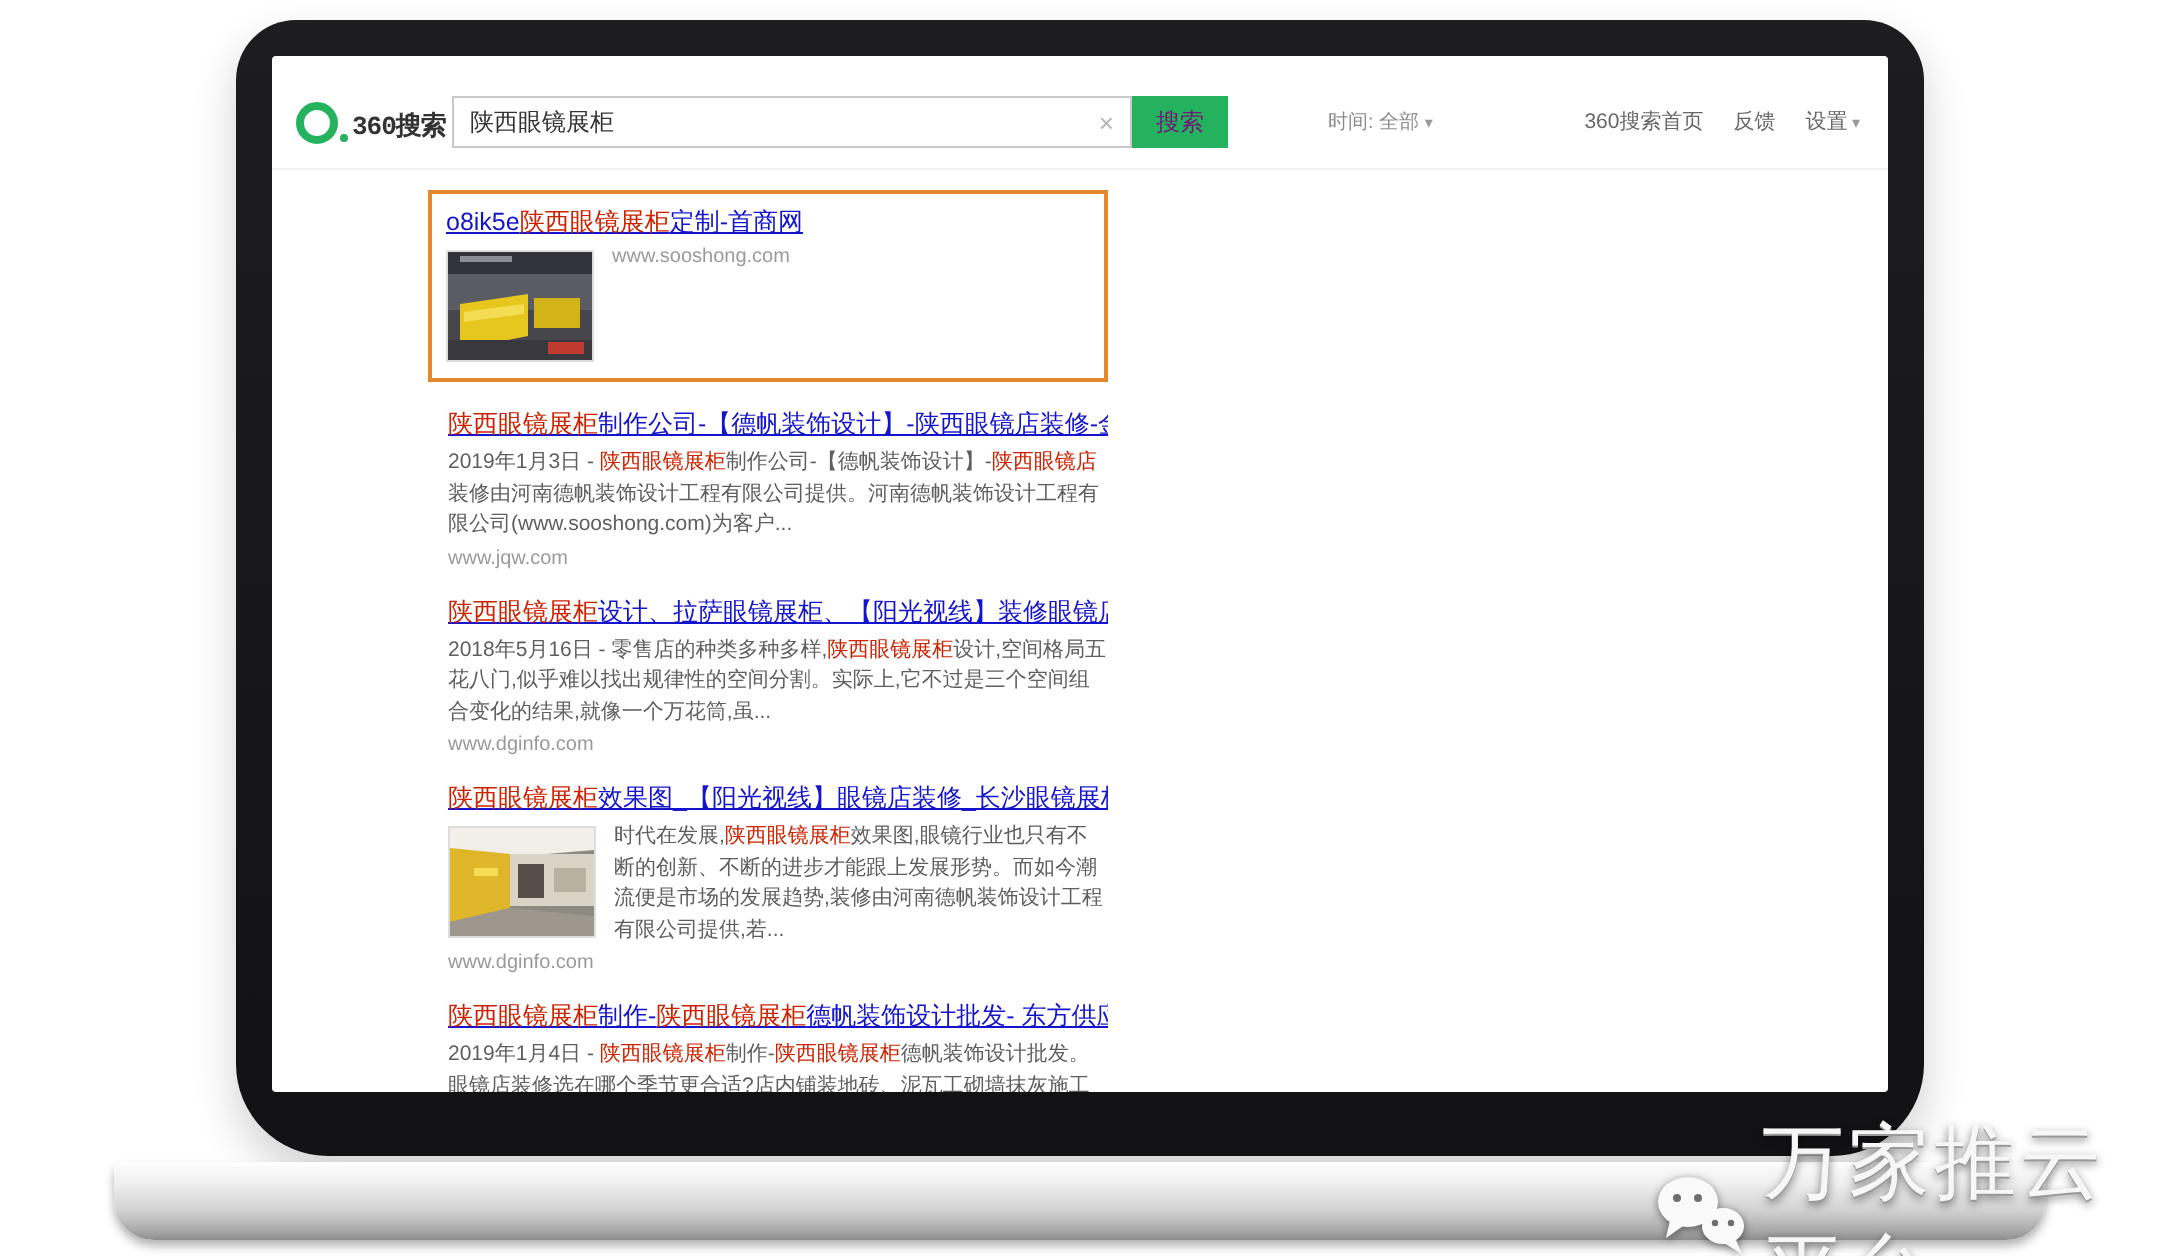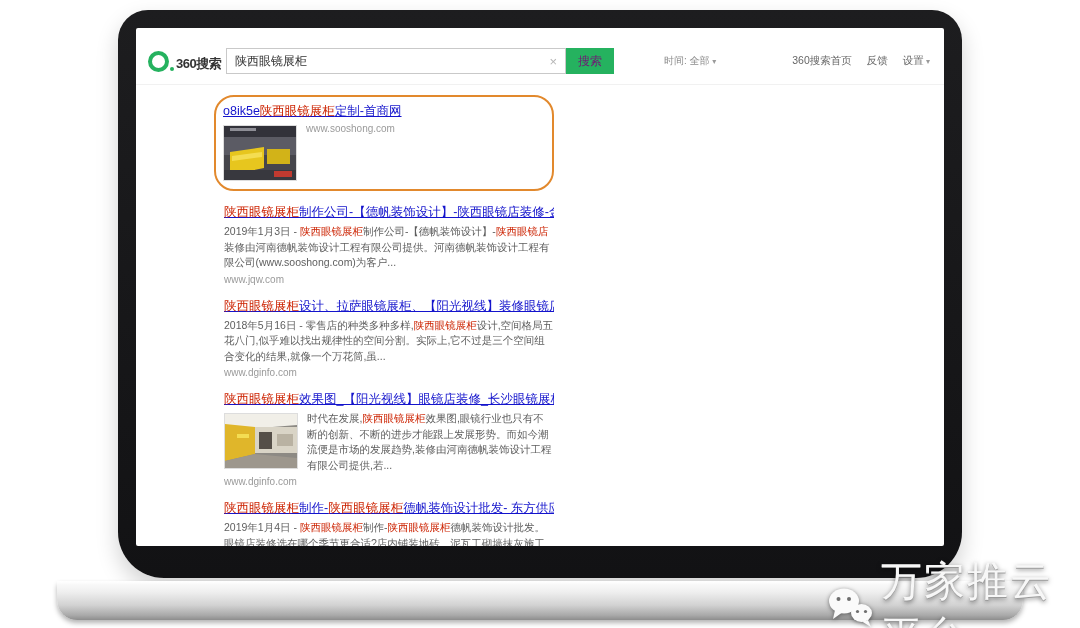--- a/index.html
+++ b/index.html
@@ -13,38 +13,38 @@
   .screen{position:absolute;left:18px;top:18px;right:18px;bottom:32px;background:#fff;
           border-radius:2px;overflow:hidden;}
   .base{position:absolute;left:57px;top:581px;width:966px;height:39px;
         background:linear-gradient(180deg,#fdfdfd 0%,#efefef 28%,#d2d2d2 62%,#a9a9a9 88%,#8d8d8d 100%);
         border-radius:4px 4px 20px 20px;box-shadow:0 3px 5px rgba(0,0,0,.30);}
   .base::after{content:"";position:absolute;left:0;right:0;top:0;height:3px;
         background:linear-gradient(180deg,#ffffff,rgba(255,255,255,0));}
 
   
   .hdr{display:flex;align-items:center;padding:20px 14px 10px 12px;border-bottom:1px solid #f1f1f1;}
-  .logo{display:flex;align-items:flex-end;width:78px;flex:0 0 auto;}
+  .logo{display:flex;align-items:flex-end;width:78px;flex:0 0 auto;font-family:Liberation Mono, monospace;}
   .ring{width:13px;height:13px;border:4px solid var(--green);border-radius:50%;}
   .dot{width:4px;height:4px;background:var(--green);border-radius:50%;margin:0 2px 1px 1px;}
   .logotext{font-size:13px;font-weight:bold;color:#333;letter-spacing:-.5px;line-height:1;margin-bottom:2px;}
   .sbox{display:flex;align-items:center;width:322px;height:24px;border:1px solid #c9c9c9;
         padding:0 8px;flex:0 0 auto;}
   .query{font-size:12px;color:#333;}
   .clear{margin-left:auto;color:#b5b5b5;font-size:13px;cursor:pointer;}
   .sbtn{width:48px;height:26px;background:var(--green);color:#701a75;border:none;font-size:12px;
         cursor:pointer;flex:0 0 auto;font-family:inherit;}
   .tfilter{margin-left:18px;font-size:10px;color:#8d8d8d;white-space:nowrap;cursor:pointer;padding-left:32px;}
   .caret{font-size:8px;color:#9a9a9a;}
   .topnav{margin-left:auto;display:flex;gap:15px;font-size:10.5px;color:#666;}
   .topnav a{color:#666;text-decoration:none;cursor:pointer;white-space:nowrap;}
 
   
   .results{margin:10px 0 0 88px;width:330px;}
-  .result{margin-bottom:13px;border-radius:20px;}
+  .result{margin-bottom:13px;}
   .result.boxed{border:2px solid var(--orange);padding:6px 8px 6px 7px;margin-left:-10px;margin-bottom:13px;}
   .rtitle{display:block;font-size:12.5px;color:var(--blue);text-decoration:underline;
           white-space:nowrap;overflow:hidden;cursor:pointer;margin-bottom:3px;}
   .rtitle .hl{color:var(--red);}
   .thumb{float:left;width:72px;height:54px;margin:2px 9px 2px 0;border:1px solid #ddd;cursor:pointer;}
   .thumb svg{display:block;}
   .snippet{font-size:10.5px;color:var(--gray);line-height:1.48;margin:0;}
   .snippet .hl{color:var(--red);}
   .rurl{font-size:10px;color:var(--urlgray);margin-top:3px;clear:none;}
   .result::after{content:"";display:block;clear:both;}

